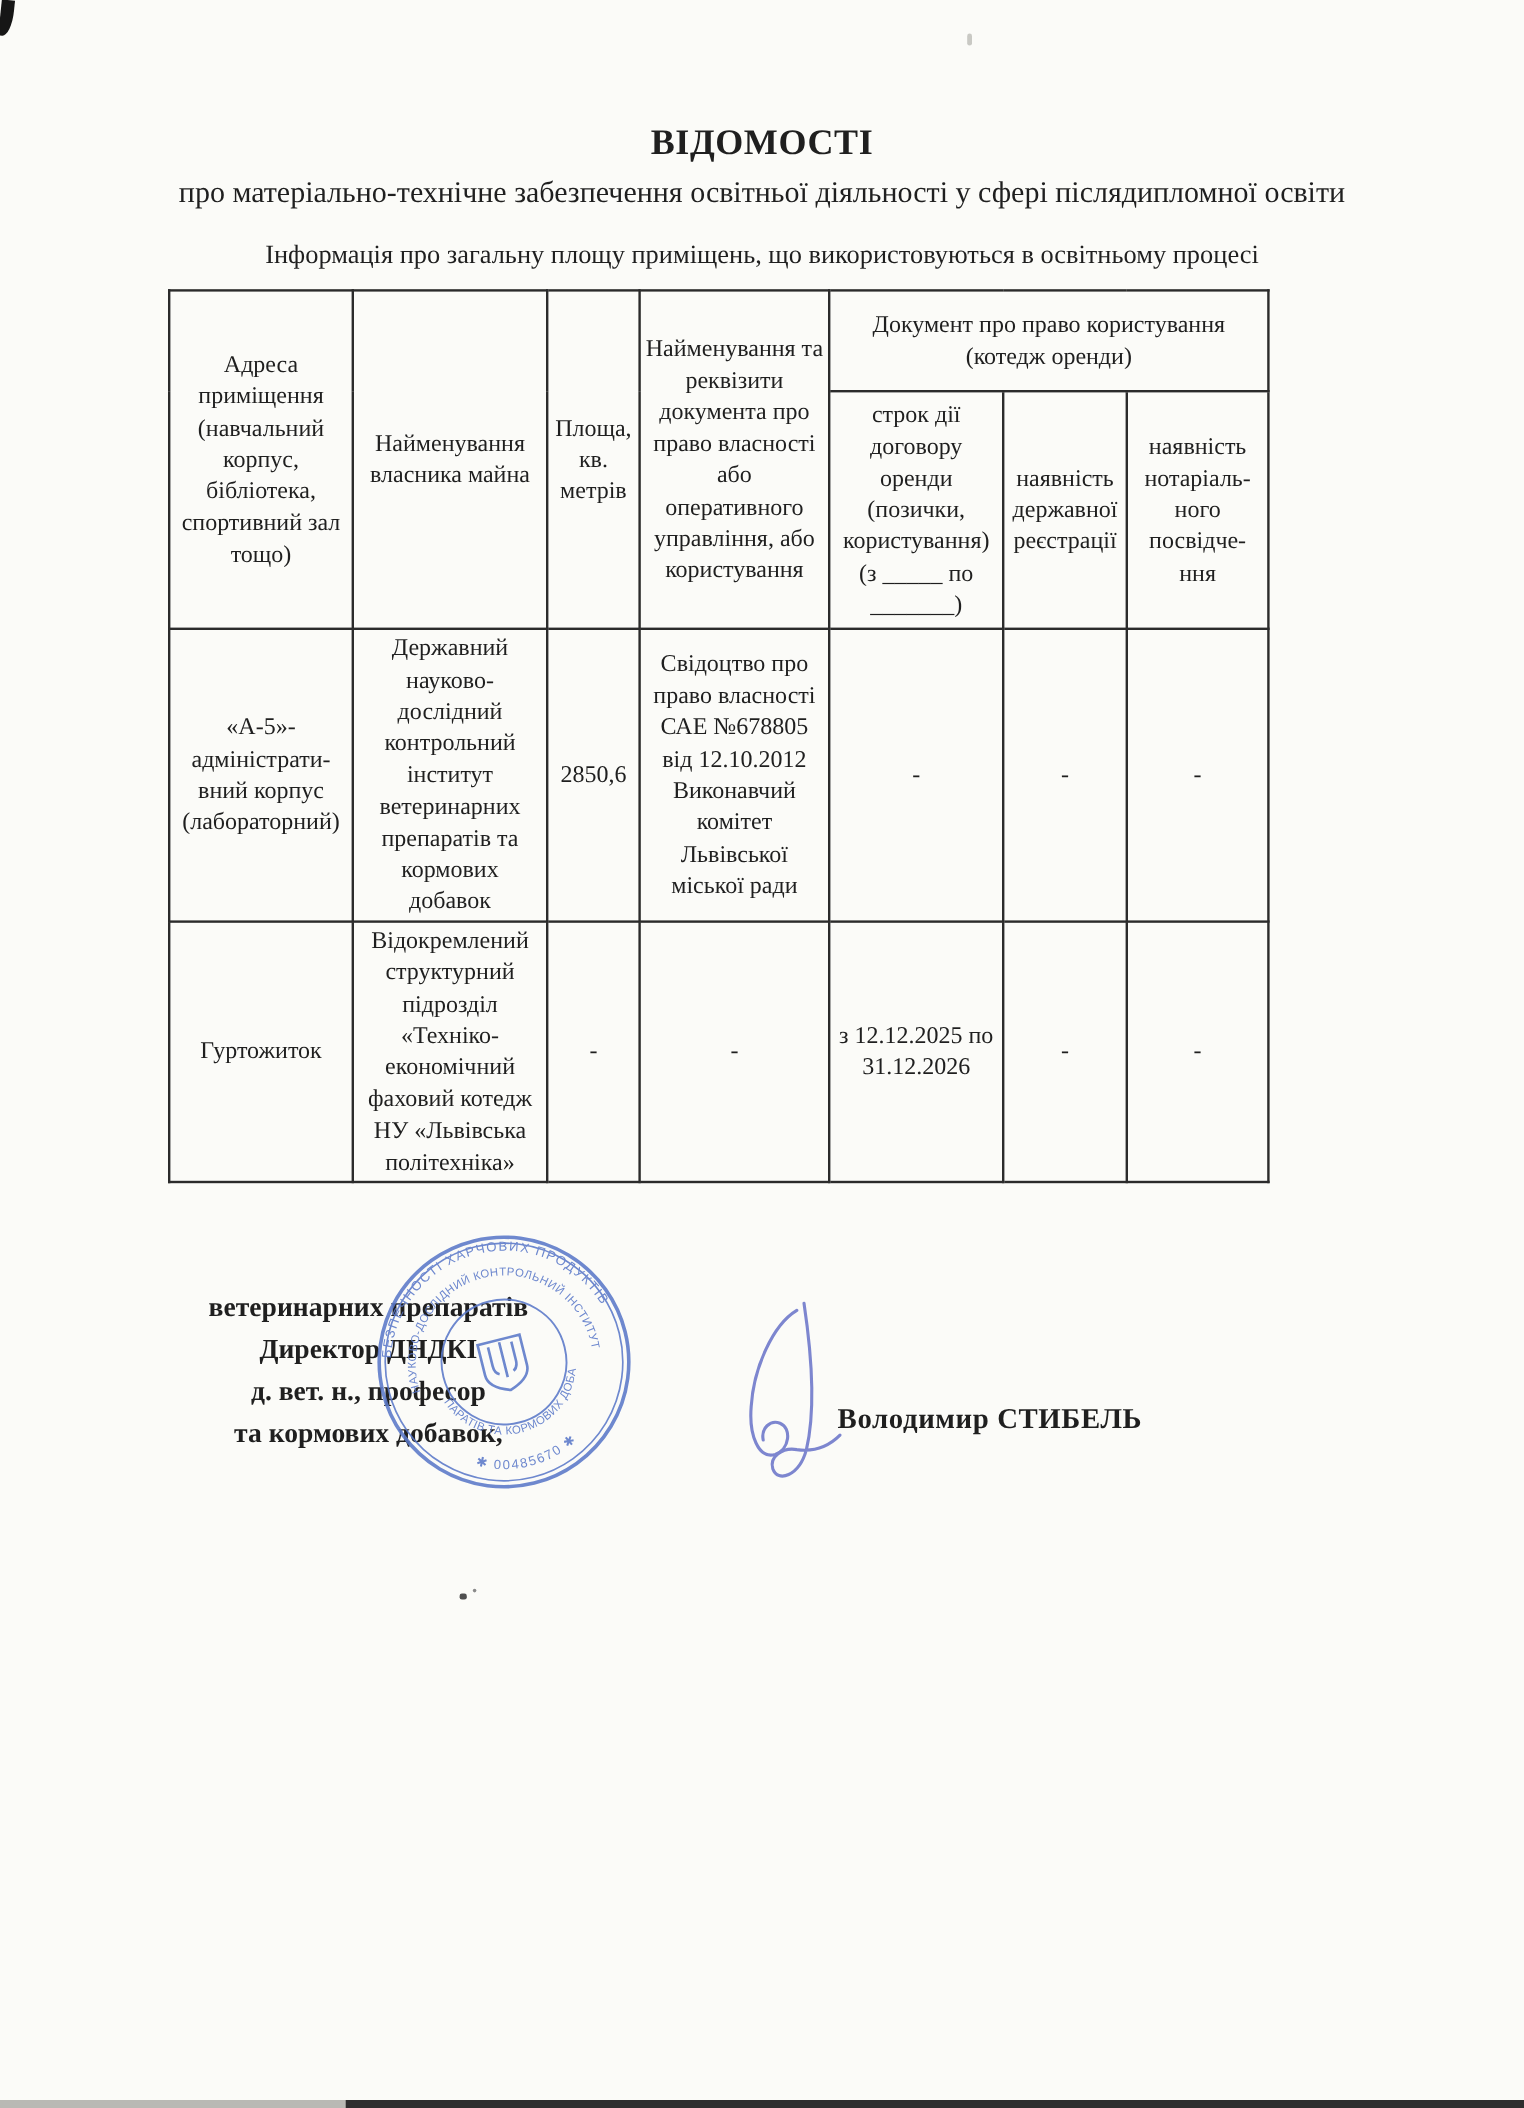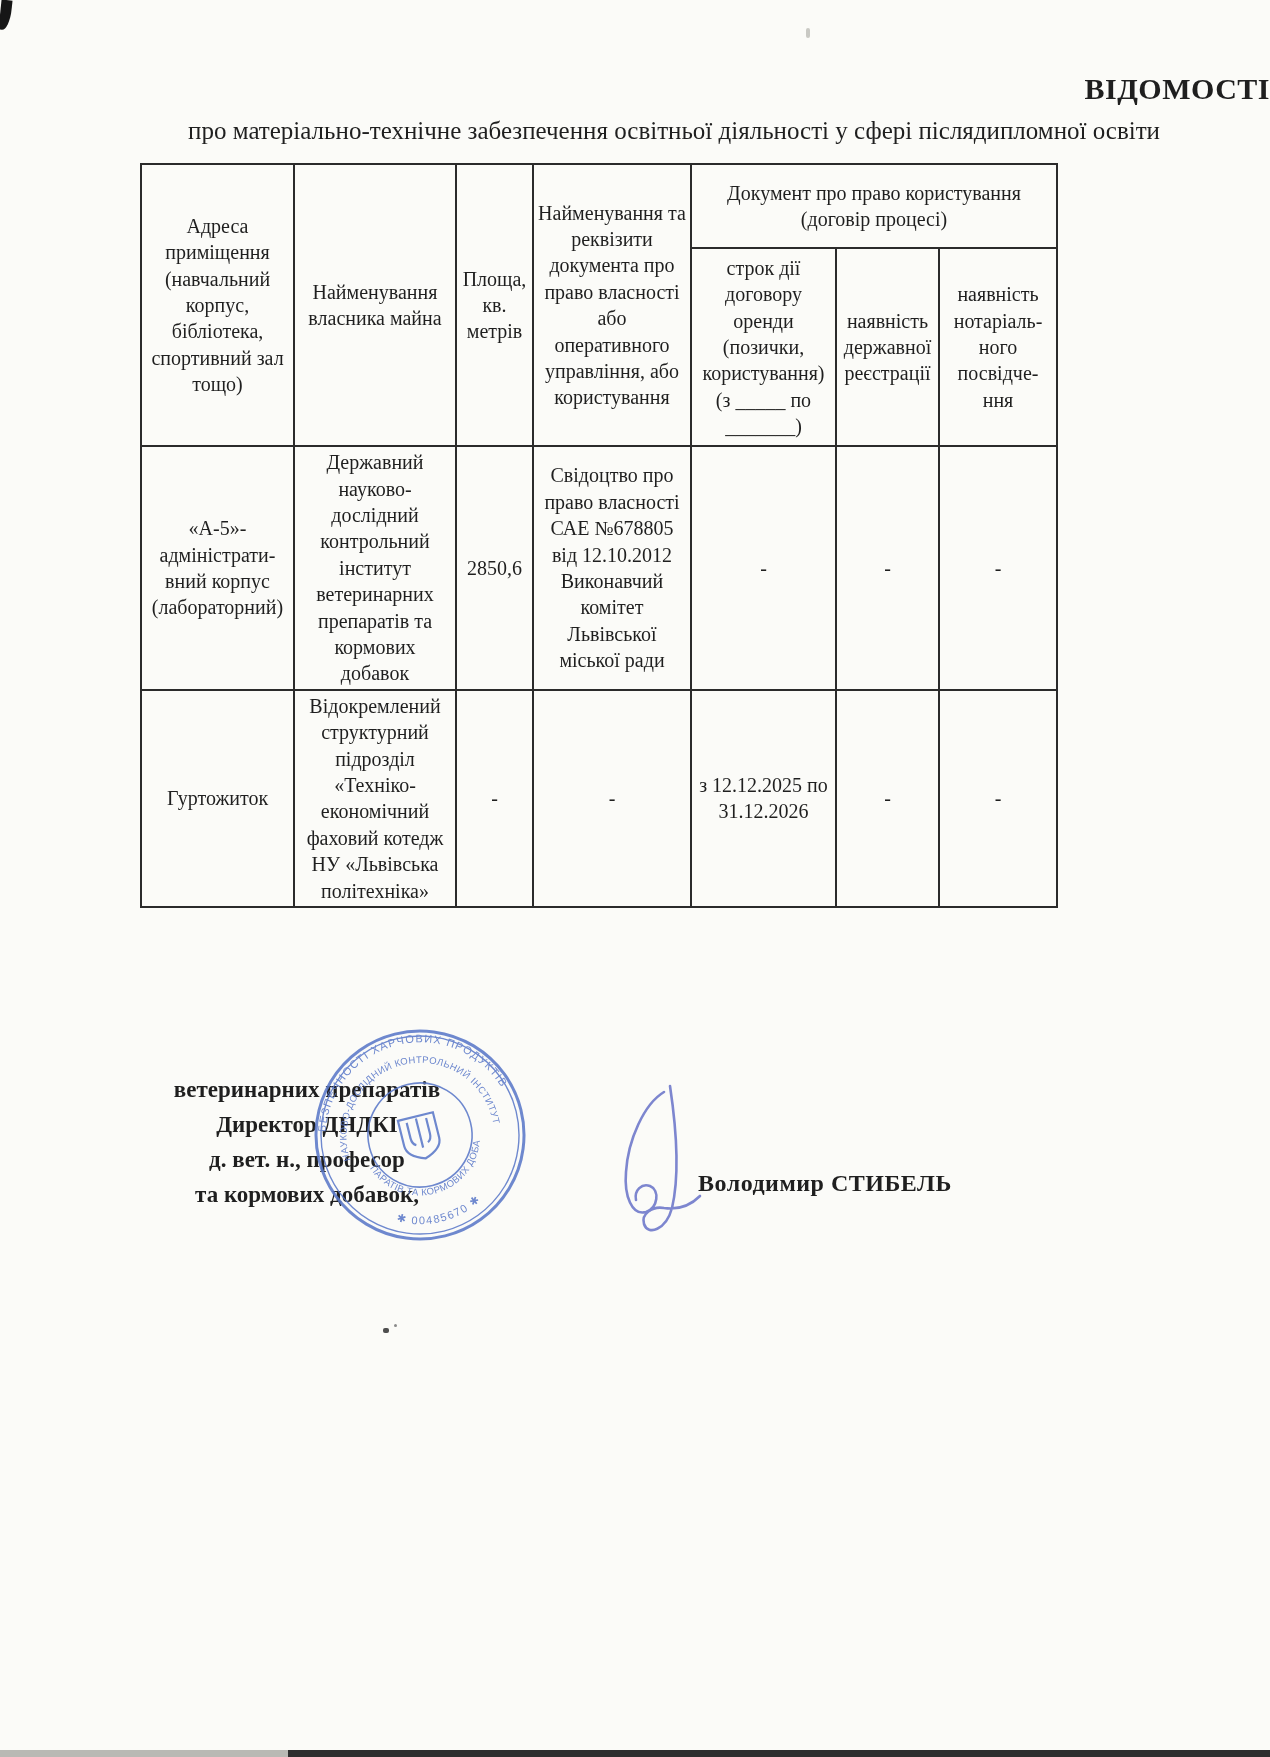--- a/index.html
+++ b/index.html
@@ -5,21 +5,21 @@
   html,body{margin:0;padding:0;}
   body{
     width:1270px;height:1757px;
     background:#fbfbf8;
     font-family:"Liberation Serif","DejaVu Serif",serif;
     color:#1f1f1f;
     position:relative;
     overflow:hidden;
   }
   .doc{position:relative;width:1270px;height:1757px;}
-  .headings{padding-top:70px;text-align:right;}
+  .headings{padding-top:100px;text-align:center;}
   .title{font-size:30px;font-weight:bold;letter-spacing:.5px;line-height:1.25;}
   .subtitle{font-size:25px;font-weight:normal;line-height:1.35;margin:6px 110px 0 110px;}
   .intro{font-size:22px;margin-top:22px;}
   table.main{
     border-collapse:collapse;
     table-layout:fixed;
     margin:16px 0 0 140px;
     width:916px;
   }
   table.main th, table.main td{
@@ -59,39 +59,40 @@
   .smudge-top{position:absolute;left:806px;top:28px;width:4px;height:10px;background:#c9c9c4;border-radius:2px;}
 </style>
 </head>
 <body>
 
 <div class="doc">
 
   <div class="headings">
     <div class="title">ВІДОМОСТІ</div>
     <div class="subtitle">про матеріально-технічне забезпечення освітньої діяльності у сфері післядипломної освіти</div>
+    <div class="intro">Інформація про загальну площу приміщень, що використовуються в освітньому процесі</div>
   </div>
 
   <table class="main">
     <colgroup>
       <col style="width:153px">
         <col style="width:162px">
         <col style="width:77px">
       <col style="width:158px">
         <col style="width:145px">
         <col style="width:103px">
         <col style="width:118px">
     </colgroup>
     <tbody>
       <tr class="h-group">
         <th rowspan="2">Адреса приміщення (навчальний корпус, бібліотека, спортивний зал тощо)</th>
         <th rowspan="2">Найменування власника майна</th>
         <th rowspan="2">Площа, кв. метрів</th>
         <th rowspan="2">Найменування та реквізити документа про право власності або оперативного управління, або користування</th>
-        <th colspan="3">Документ про право користування (договір процесі)</th>
+        <th colspan="3">Документ про право користування (котедж оренди)</th>
       </tr>
       <tr class="h-sub">
         <th>строк дії договору оренди (позички, користування) (з _____ по _______)</th>
         <th>наявність державної реєстрації</th>
         <th>наявність нотаріаль- ного посвідче- ння</th>
       </tr>
       <tr class="r1">
         <td>«А-5»-адміністрати-вний корпус (лабораторний)</td>
         <td>Державний науково-дослідний контрольний інститут ветеринарних препаратів та кормових добавок</td>
         <td>2850,6</td>

